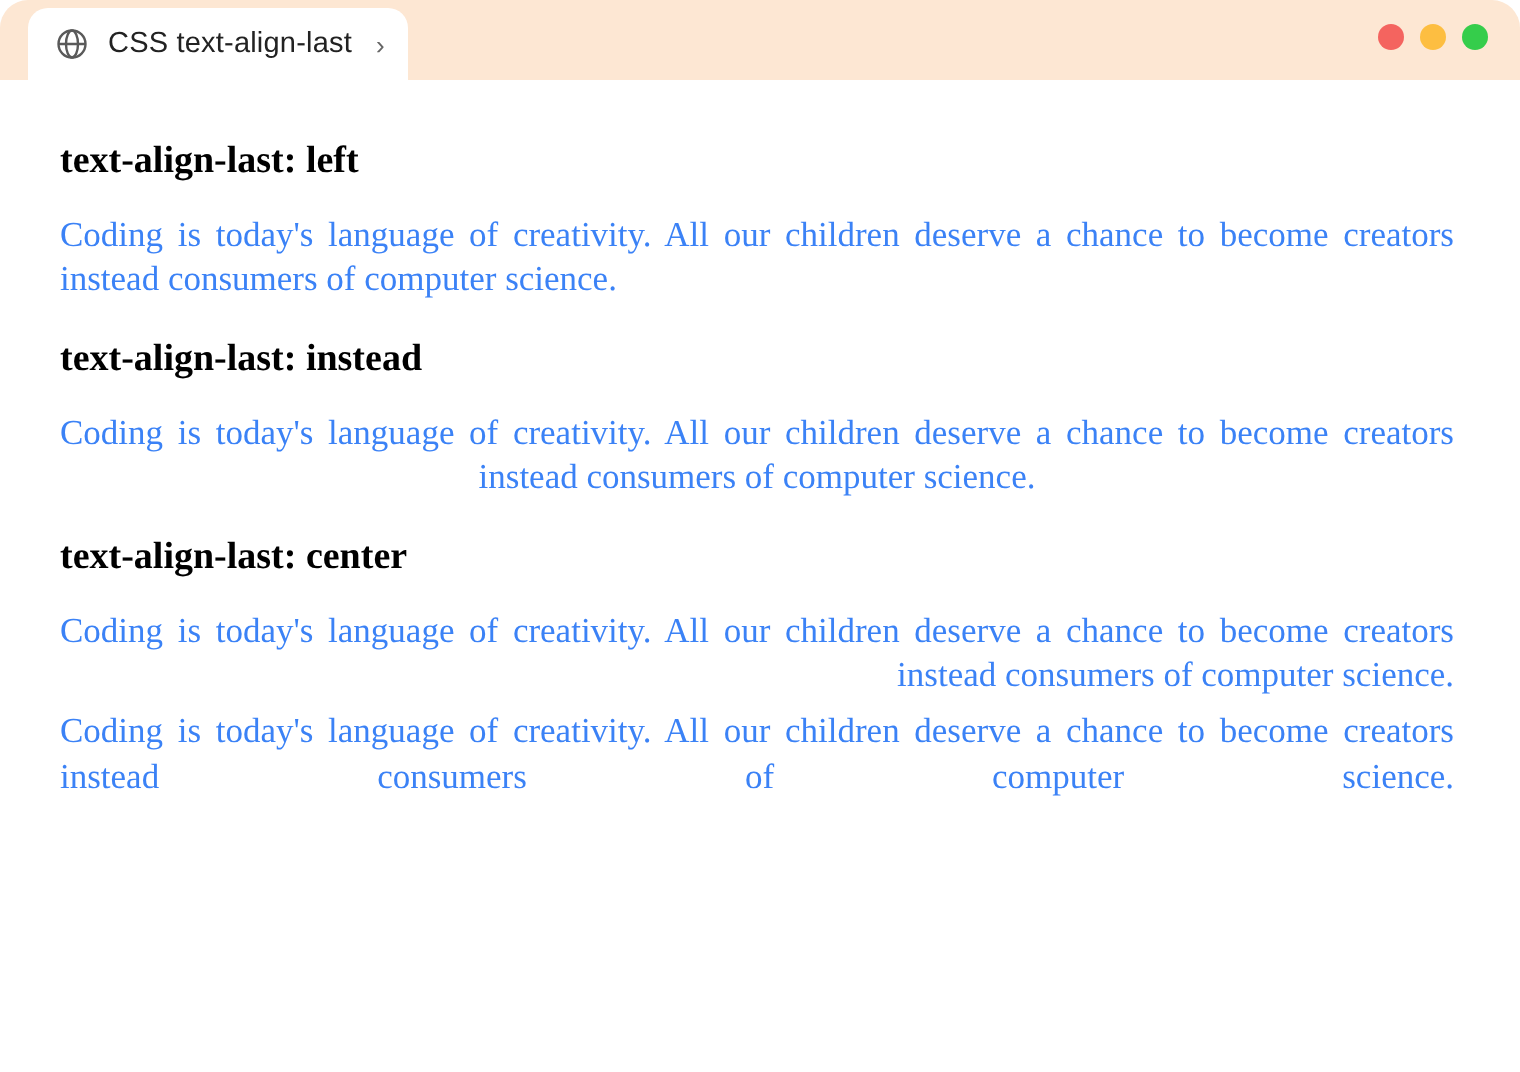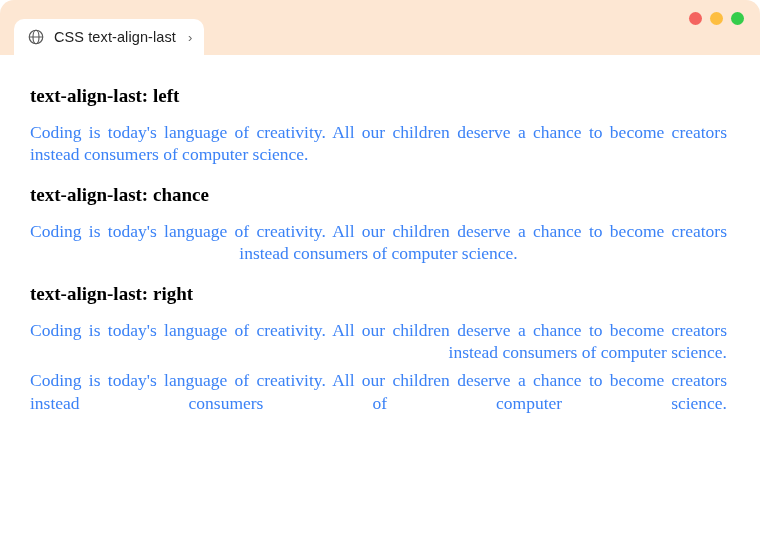--- a/index.html
+++ b/index.html
@@ -16,21 +16,21 @@
   .window {
     position: relative;
     width: 760px;
     height: 536px;
     background: #ffffff;
     border-radius: 14px;
     overflow: hidden;
   }
   .titlebar {
     position: relative;
-    height: 55px;
+    height: 40px;
     background: #fde7d3;
     display: flex;
     align-items: flex-end;
     padding-left: 14px;
     box-sizing: border-box;
   }
   .tab {
     display: flex;
     align-items: center;
     gap: 8px;
@@ -126,22 +126,22 @@
       <span class="dot yellow"></span>
       <span class="dot green"></span>
     </div>
   </div>
 
   <div class="content">
 
     <h2 class="sec-title">text-align-last: left</h2>
     <p class="para last-left">Coding is today's language of creativity. All our children deserve a chance to become creators instead consumers of computer science.</p>
 
-    <h2 class="sec-title">text-align-last: chance</h2>
+    <h2 class="sec-title">text-align-last: instead</h2>
     <p class="para last-center">Coding is today's language of creativity. All our children deserve a chance to become creators instead consumers of computer science.</p>
 
-    <h2 class="sec-title">text-align-last: right</h2>
+    <h2 class="sec-title">text-align-last: center</h2>
     <p class="para last-right">Coding is today's language of creativity. All our children deserve a chance to become creators instead consumers of computer science.</p>
 
     <p class="para last-justify">Coding is today's language of creativity. All our children deserve a chance to become creators instead consumers of computer science.</p>
 
   </div>
 </div>
 
 </body></html>

